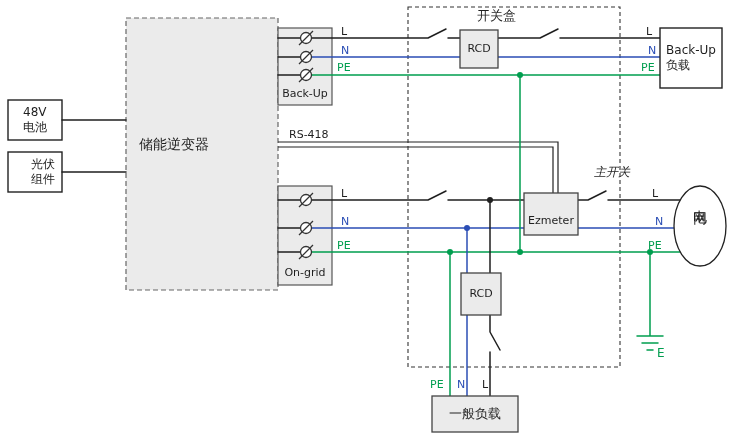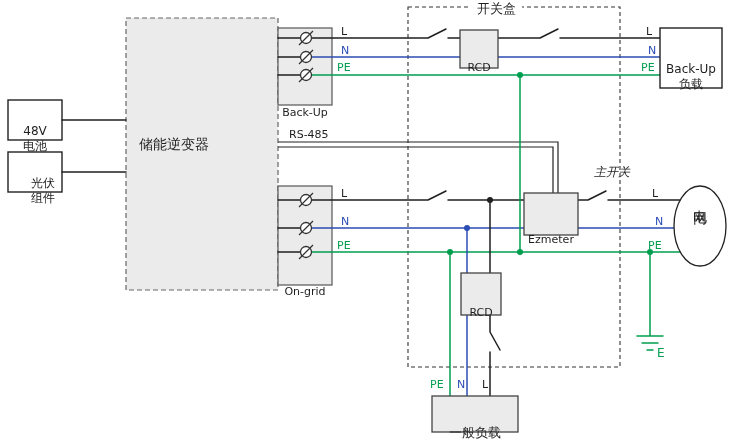--- a/index.html
+++ b/index.html
@@ -10,21 +10,21 @@
   html,body { width:730px; height:440px; background:#fff;
     font-family:"DejaVu Sans","Liberation Sans",sans-serif; }
   .stage { position:relative; width:730px; height:440px; background:#fff; overflow:hidden; }
   svg.wiring { position:absolute; left:0; top:0; }
   .sk-l{stroke:var(--c-l);} .sk-n{stroke:var(--c-n);} .sk-pe{stroke:var(--c-pe);}
   .fl-l{fill:var(--c-l);} .fl-n{fill:var(--c-n);} .fl-pe{fill:var(--c-pe);}
   .wire{fill:none; stroke-width:1.5; stroke-linecap:round;}
   .thin{fill:none; stroke:#222; stroke-width:1.2;}
   .lbl { position:absolute; color:#1f1f1f; font-size:11px; line-height:1.25; white-space:nowrap; }
   .c-n{color:var(--c-n);} .c-pe{color:var(--c-pe);}
-  .center { display:flex; align-items:center; justify-content:center; text-align:center; white-space:normal;margin-top:19px; }
+  .center { display:flex; align-items:center; justify-content:center; text-align:left; white-space:normal; }
   .cn13{font-size:13px;} .cn12{font-size:12px;} .cn14{font-size:14px;}
   .chip{ background:#fff; padding:0 6px; }
   .vert{ writing-mode:vertical-rl; text-orientation:upright; letter-spacing:2px; }
 </style>
 </head>
 <body>
 
 <div class="stage">
 
   <svg class="wiring" width="730" height="440" viewBox="0 0 730 440">
@@ -80,21 +80,21 @@
       <circle class="fl-n" cx="467" cy="228" r="3"></circle>
       <circle class="fl-pe" cx="450" cy="252" r="3"></circle>
       <circle class="fl-pe" cx="520" cy="75" r="3"></circle>
       <circle class="fl-pe" cx="520" cy="252" r="3"></circle>
       <circle class="fl-pe" cx="650" cy="252" r="3"></circle>
     </g>
 
     <ellipse cx="700" cy="226" rx="26" ry="40" fill="#fff" stroke="#222" stroke-width="1.3"></ellipse>
   </svg>
 
-  <div class="lbl chip cn13" style="left:471px; top:1px;">开关盒</div>
+  <div class="lbl chip cn13" style="left:471px; top:8px;">开关盒</div>
 
   <div class="lbl cn14" style="left:139px; top:136px;">储能逆变器</div>
 
   <div class="lbl center cn12" style="left:8px; top:100px; width:54px; height:40px;">
     <div>
       <div>48V</div>
       <div>电池</div>
     </div>
   </div>
 
@@ -109,21 +109,21 @@
   <div class="lbl center" style="left:278px; top:266px; width:54px;">On-grid</div>
 
   <div class="lbl" style="left:341px; top:25px;">L</div>
   <div class="lbl c-n" style="left:341px; top:44px;">N</div>
   <div class="lbl c-pe" style="left:337px; top:61px;">PE</div>
 
   <div class="lbl" style="left:646px; top:25px;">L</div>
   <div class="lbl c-n" style="left:648px; top:44px;">N</div>
   <div class="lbl c-pe" style="left:641px; top:61px;">PE</div>
 
-  <div class="lbl" style="left:289px; top:128px;">RS-485</div>
+  <div class="lbl" style="left:289px; top:128px;">RS-418</div>
 
   <div class="lbl" style="left:341px; top:187px;">L</div>
   <div class="lbl c-n" style="left:341px; top:215px;">N</div>
   <div class="lbl c-pe" style="left:337px; top:239px;">PE</div>
 
   <div class="lbl" style="left:652px; top:187px;">L</div>
   <div class="lbl c-n" style="left:655px; top:215px;">N</div>
   <div class="lbl c-pe" style="left:648px; top:239px;">PE</div>
 
   <div class="lbl c-pe" style="left:430px; top:378px;">PE</div>

